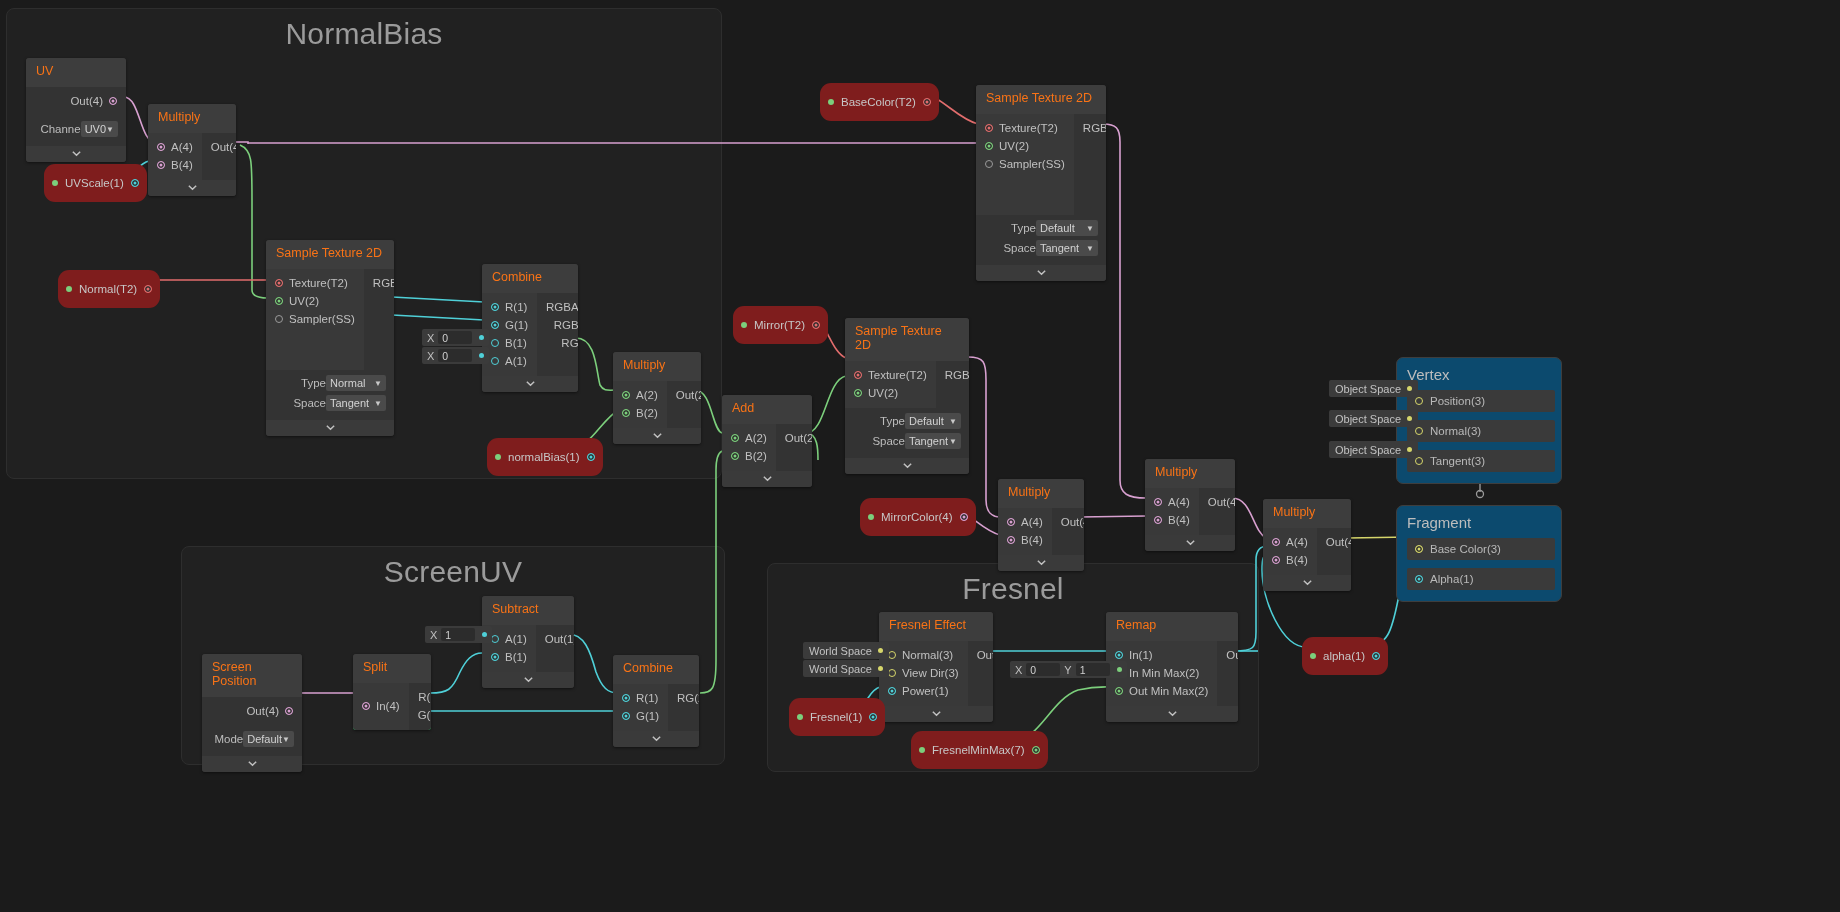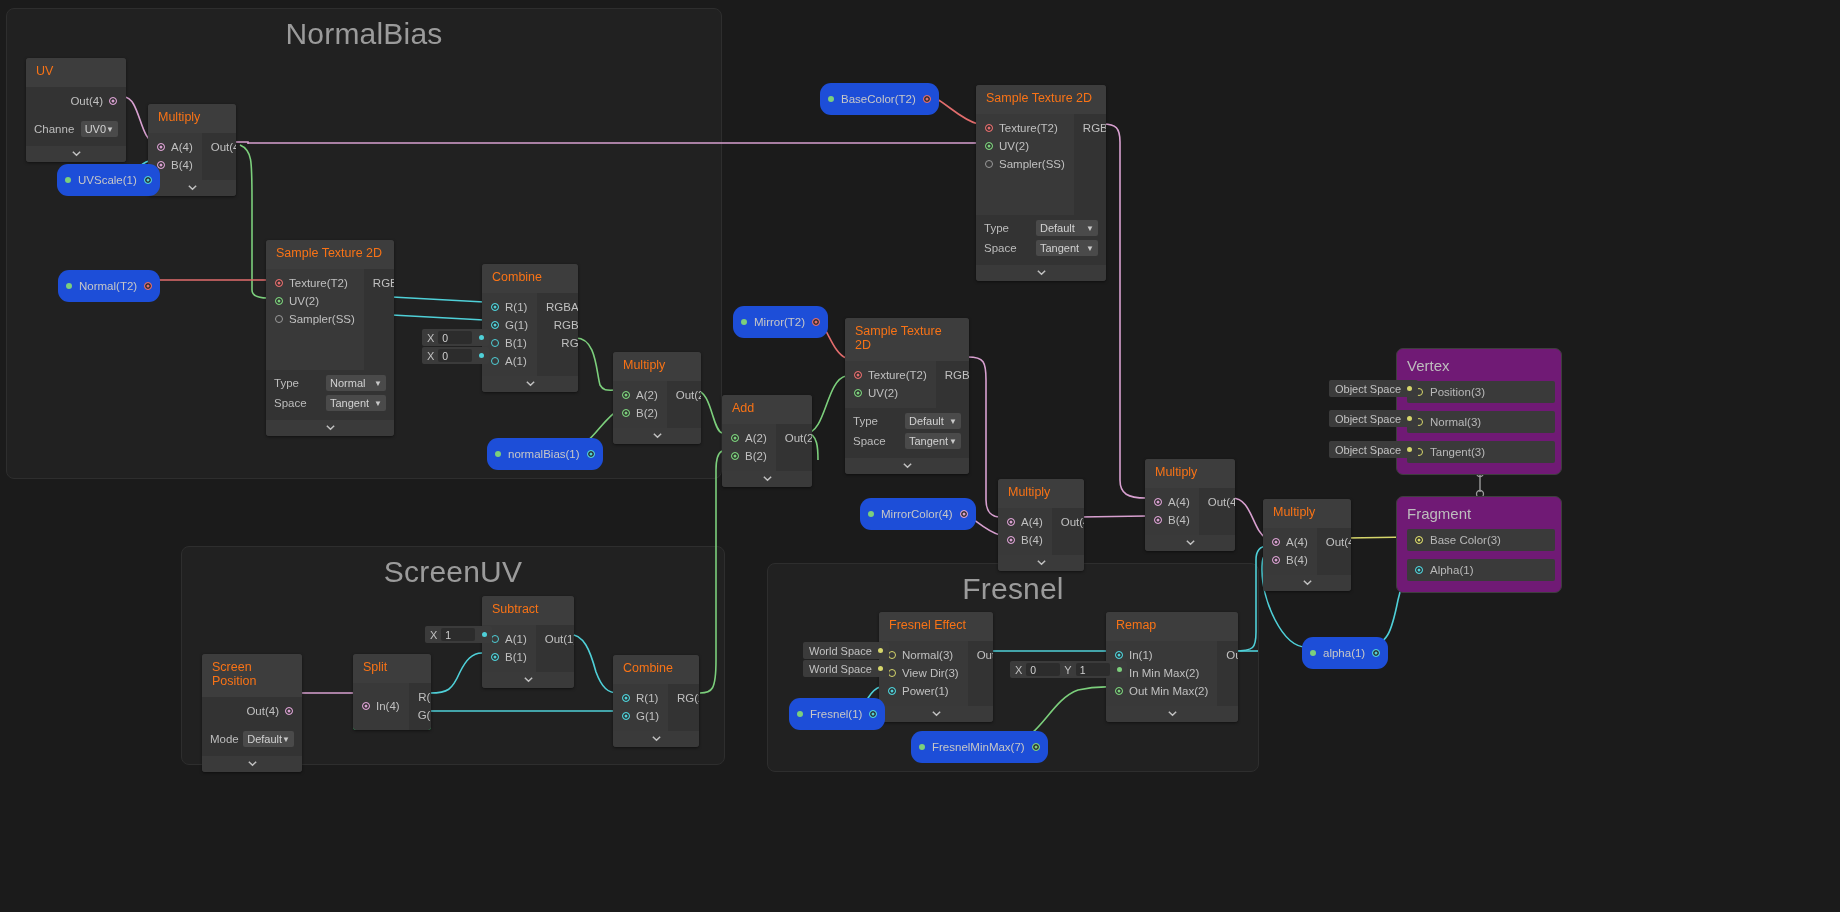--- a/index.html
+++ b/index.html
@@ -72,35 +72,35 @@
   .c-yellow { color:#d6d66b; border-color:#d6d66b; }
   .c-white { color:#c9c9c9; border-color:#9a9a9a; }
   .node-foot {
     background: #3a3a3a;
     height: 16px;
     display: flex; align-items: center; justify-content: center;
     color: #c0c0c0; font-size: 10px;
   }
   .chev { display:inline-block; width:11px; height:11px; }
   .settings { background:#333; padding: 4px 8px 6px 8px; }
-  .setting-row { display:flex; align-items:center; height:19px; margin-bottom:1px; }
+  .setting-row { display:flex; align-items:center; height:19px; margin-bottom:1px;text-align:right; }
   .setting-label { color:#bdbdbd; font-size:11.5px; width:52px; }
   .dropdown {
     flex:1; background:#4a4a4a; border-radius:2px;
     height:16px; display:flex; align-items:center;
     padding:0 4px; color:#d2d2d2; font-size:11px;
     justify-content: space-between;
   }
   .dropdown .dd-arrow { font-size: 8px; color:#c8c8c8; }
   
   .pill {
     position:absolute;
-    background:#1d4ed8;
+    background:#7f1d1d;
     border-radius:11px;
-    height:32px;
+    height:38px;
     display:flex; align-items:center; gap:7px;
     padding: 0 8px;
     color:#c7c7c7; font-size:11.5px;
     white-space:nowrap;
   }
   .pill .lead { width:6px; height:6px; border-radius:50%; background:#7ccf7c; flex:none; }
   
   .valuebox {
     position:absolute;
     background:#3b3b3b;
@@ -119,24 +119,25 @@
     padding: 0 4px; color:#d0d0d0; font-size:10.5px;
   }
   .valuebox .tiny {
     width:5px;height:5px;border-radius:50%;
     background:#4fd0d8; flex:none; margin-left:3px;
   }
   .valuebox .tiny.y { background:#7ccf7c; }
   
   .master {
     position:absolute;
-    background:#701a75;
+    background:#0c4a6e;
     border:1px solid #3e3e3e;
     border-radius:7px;
     padding: 8px 10px 11px 10px;
+    margin-top: 9px;
   }
   .master-title { color:#bdbdbd; font-size:15px; margin-bottom:7px; }
   .block-row {
     background:#3a3a3a;
     border-radius:2px;
     height:22px;
     width:148px;
     display:flex; align-items:center; gap:7px;
     padding:0 8px;
     color:#b9b9b9; font-size:11.5px;
@@ -799,21 +800,21 @@
     </div>
   </div>
   <div class="valuebox" style="left:1010px; top:661px;">
     <span class="axis">X</span>
     <span class="field">0</span>
     <span class="axis">Y</span>
     <span class="field">1</span>
     <span class="tiny y"></span>
   </div>
 
-  <div class="pill" style="left:57px; top:164px;justify-content:space-between;">
+  <div class="pill" style="left:44px; top:164px;justify-content:space-between;">
     <span class="lead"></span>
     <span>UVScale(1)</span>
     <span class="dot filled c-cyan"></span>
   </div>
   <div class="pill" style="left:58px; top:270px;">
     <span class="lead"></span>
     <span>Normal(T2)</span>
     <span class="dot filled c-red"></span>
   </div>
   <div class="pill" style="left:487px; top:438px;">

